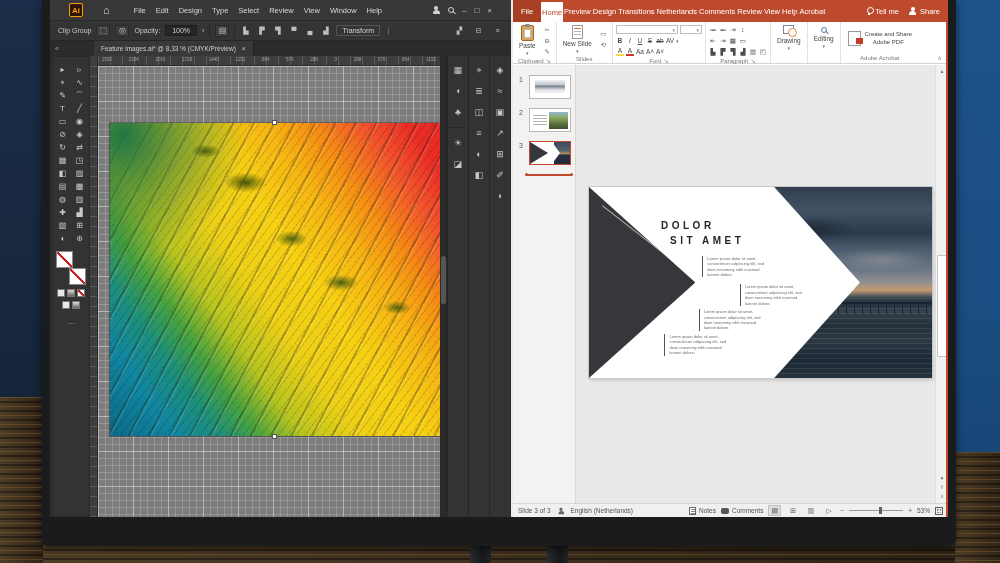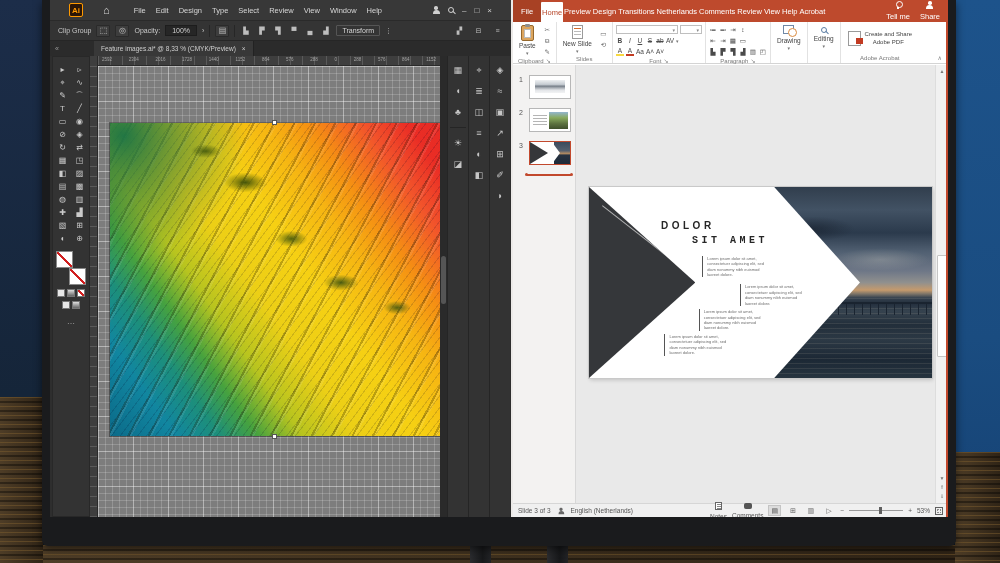--- a/index.html
+++ b/index.html
@@ -119,21 +119,21 @@
   
   .ppt { position:absolute; left:461px; top:0; width:437px; height:517px; background:#fff;
          border-left:2px solid #eceae8; }
   .ppt-redline { position:absolute; right:0; top:0; width:2px; height:100%; background:#c2492d; }
   .ppt-tabs { position:absolute; left:0; top:0; width:100%; height:22px; background:#be4a2d;
               display:flex; align-items:stretch; font-size:7.5px; color:#fff; }
   .ptab { display:flex; align-items:center; padding:0 1px; white-space:nowrap; }
   .ptab.file { background:#a84124; padding:0 8px; }
   .ptab.active { background:#fff; color:#b7472a; margin-top:2px; border-radius:1px 1px 0 0; }
   .ptabs-right { margin-left:auto; display:flex; align-items:center; gap:10px; padding-right:8px; }
-  .ptr-item { display:flex; align-items:center; gap:3px;flex-direction:column; }
+  .ptr-item { display:flex; align-items:center; gap:3px; }
 
   .ppt-ribbon { position:absolute; left:0; top:22px; width:100%; height:42px; background:#fff;
                 border-bottom:1px solid #d4d4d4; display:flex; align-items:stretch; color:#444; }
   .rgroup { display:flex; flex-direction:column; border-right:1px solid #e2e2e2; padding:2px 3px 0; }
   .rg-body { flex:1; display:flex; gap:3px; }
   .rg-label { height:10px; font-size:6px; color:#7a7a7a; text-align:center; display:flex; align-items:center; justify-content:center; gap:2px; white-space:nowrap; }
   .bigbtn { display:flex; flex-direction:column; align-items:center; justify-content:flex-start; gap:1px; font-size:6.5px; padding:1px 3px; }
   .dd { font-size:5px; color:#777; }
   .smallcol { display:flex; flex-direction:column; gap:2px; justify-content:center; }
   .sic { width:11px; height:9px; font-size:6.5px; color:#6b6b6b; display:flex; align-items:center; justify-content:center; }
@@ -190,21 +190,21 @@
   .slide-photo .pier { position:absolute; right:0; top:60%; width:78%; height:13px;
         border-top:2px solid #1a2430;
         background:repeating-linear-gradient(90deg,#1a2430 0 1px, transparent 1px 8px); }
   .slide-chevron { position:absolute; left:0; top:0; width:100%; height:100%; background:#fff;
         clip-path:polygon(0 0, 54% 0, 79% 50%, 54% 100%, 0 100%); }
   .slide-tri { position:absolute; left:0; top:0; width:31%; height:100%; background:#35373a;
         clip-path:polygon(0 0, 100% 50%, 0 100%); }
   .tri-line { position:absolute; left:13px; top:19px; width:1px; height:102px; background:#c7c7c7;
         transform:rotate(-52deg); transform-origin:top left; opacity:.85; }
   .slide-title { position:absolute; left:21%; top:16%; color:#262626; font-size:10px; font-weight:bold; letter-spacing:3.5px; line-height:1.55; }
-  .slide-title .l2 { margin-left:31px;font-family:Liberation Mono, monospace; }
+  .slide-title .l2 { margin-left:9px; }
   .sbody { position:absolute; width:70px; border-left:1px solid #555; padding-left:4px;
            font-size:4px; line-height:1.35; color:#6e6e6e; }
   .sb1 { left:33%; top:36%; } .sb2 { left:44%; top:51%; } .sb3 { left:32%; top:64%; } .sb4 { left:22%; top:77%; }
 
   .ppt-vscroll { position:absolute; right:0; top:0; width:13px; height:100%; background:#f1f1f1; border-left:1px solid #ddd;
                  display:flex; flex-direction:column; align-items:center; font-size:5px; color:#777; }
   .pv-arrow { height:12px; display:flex; align-items:center; }
   .pv-track { flex:1; width:100%; position:relative; }
   .pv-thumb { position:absolute; left:1px; right:1px; top:178px; height:102px; background:#fff; border:1px solid #c6c6c6; border-radius:1px; }
   .pv-bottom { display:flex; flex-direction:column; gap:3px; padding:3px 0 4px; align-items:center; }

